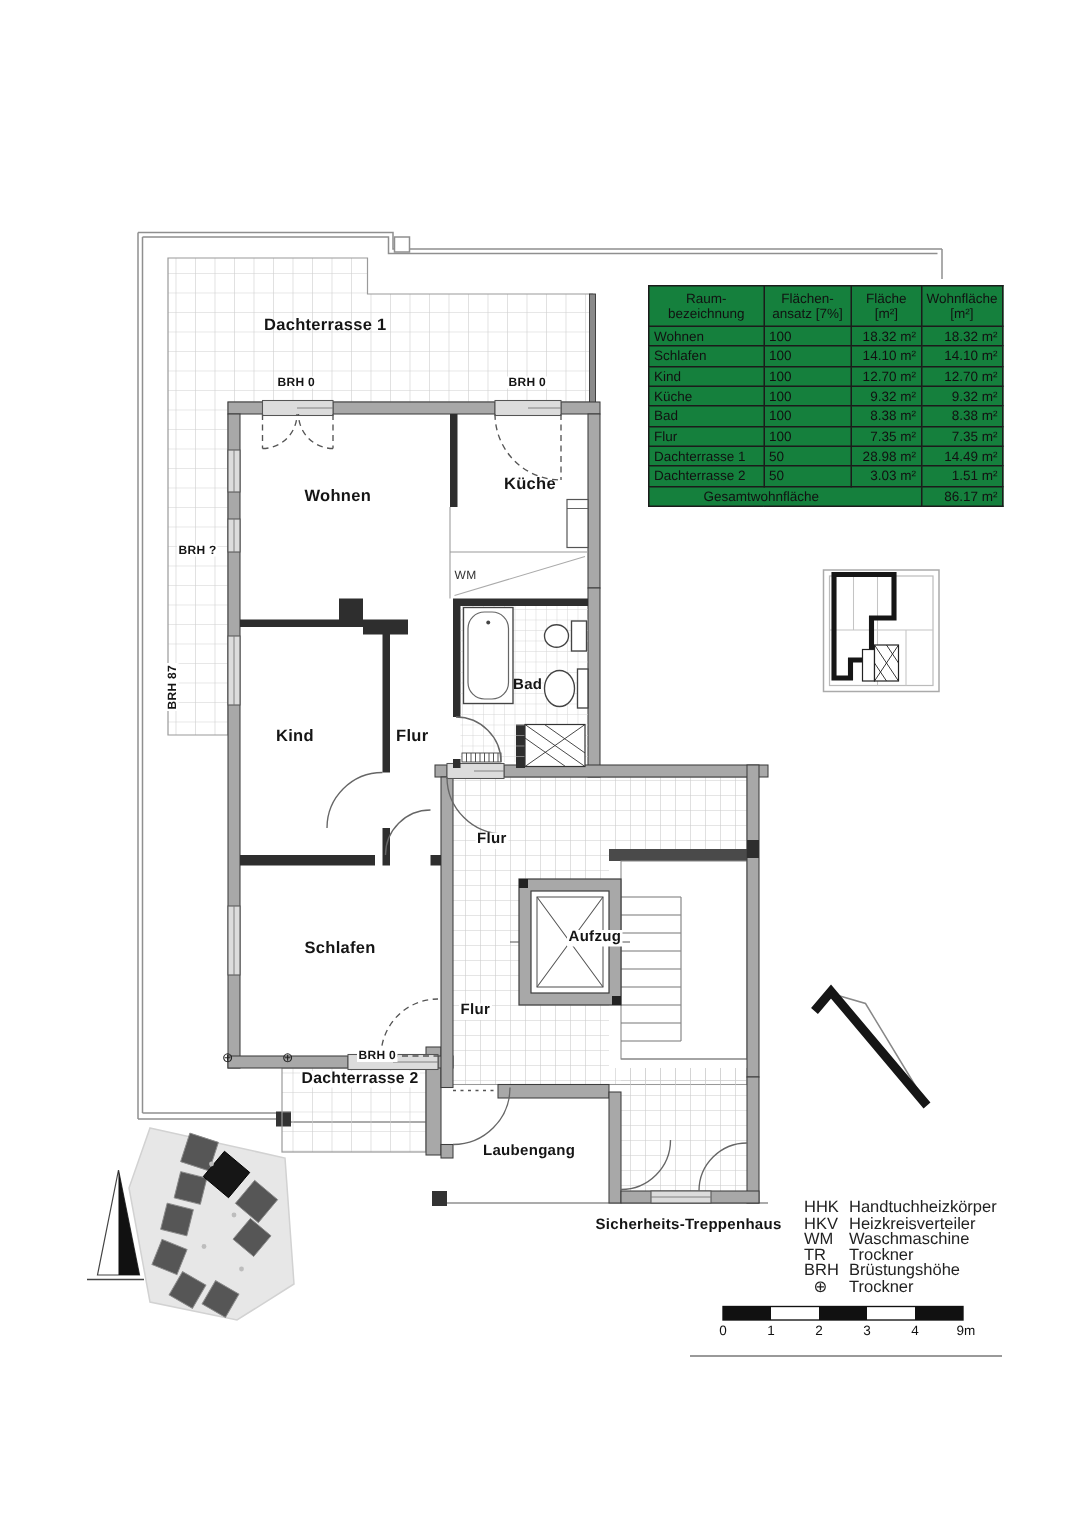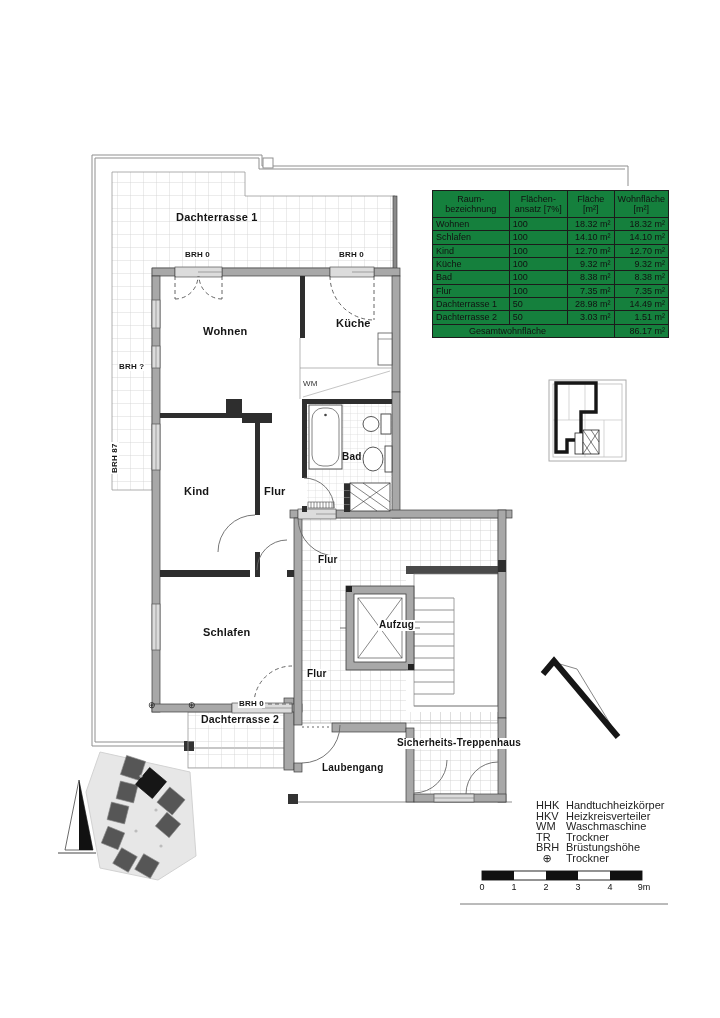--- a/index.html
+++ b/index.html
@@ -253,21 +253,21 @@
   <div class="lbl xs" style="left:303px;top:380px;">WM</div>
   <div class="lbl md" style="left:342px;top:452px;">Bad</div>
   <div class="lbl" style="left:184px;top:486px;">Kind</div>
   <div class="lbl" style="left:264px;top:486px;">Flur</div>
   <div class="lbl" style="left:203px;top:627px;">Schlafen</div>
   <div class="lbl md bg" style="left:317px;top:555px;">Flur</div>
   <div class="lbl md bg" style="left:378px;top:620px;">Aufzug</div>
   <div class="lbl md bg" style="left:306px;top:669px;">Flur</div>
   <div class="lbl bg" style="left:200px;top:714px;font-size:10.5px;">Dachterrasse 2</div>
   <div class="lbl md" style="left:322px;top:763px;">Laubengang</div>
-  <div class="lbl md bg" style="left:396px;top:738px;">Sicherheits-Treppenhaus</div>
+  <div class="lbl md bg" style="left:396px;top:812px;">Sicherheits-Treppenhaus</div>
 
   <div class="lbl sm bg" style="left:184px;top:251px;">BRH 0</div>
   <div class="lbl sm bg" style="left:338px;top:251px;">BRH 0</div>
   <div class="lbl sm bg" style="left:118px;top:363px;">BRH ?</div>
   <div class="lbl sm bg vert" style="left:111px;top:474px;">BRH 87</div>
   <div class="lbl sm bg" style="left:238px;top:700px;">BRH 0</div>
   <span class="sym" style="left:188px;top:701px;">⊕</span>
   <span class="sym" style="left:148px;top:701px;">⊕</span>
 
   <table class="areatable">

